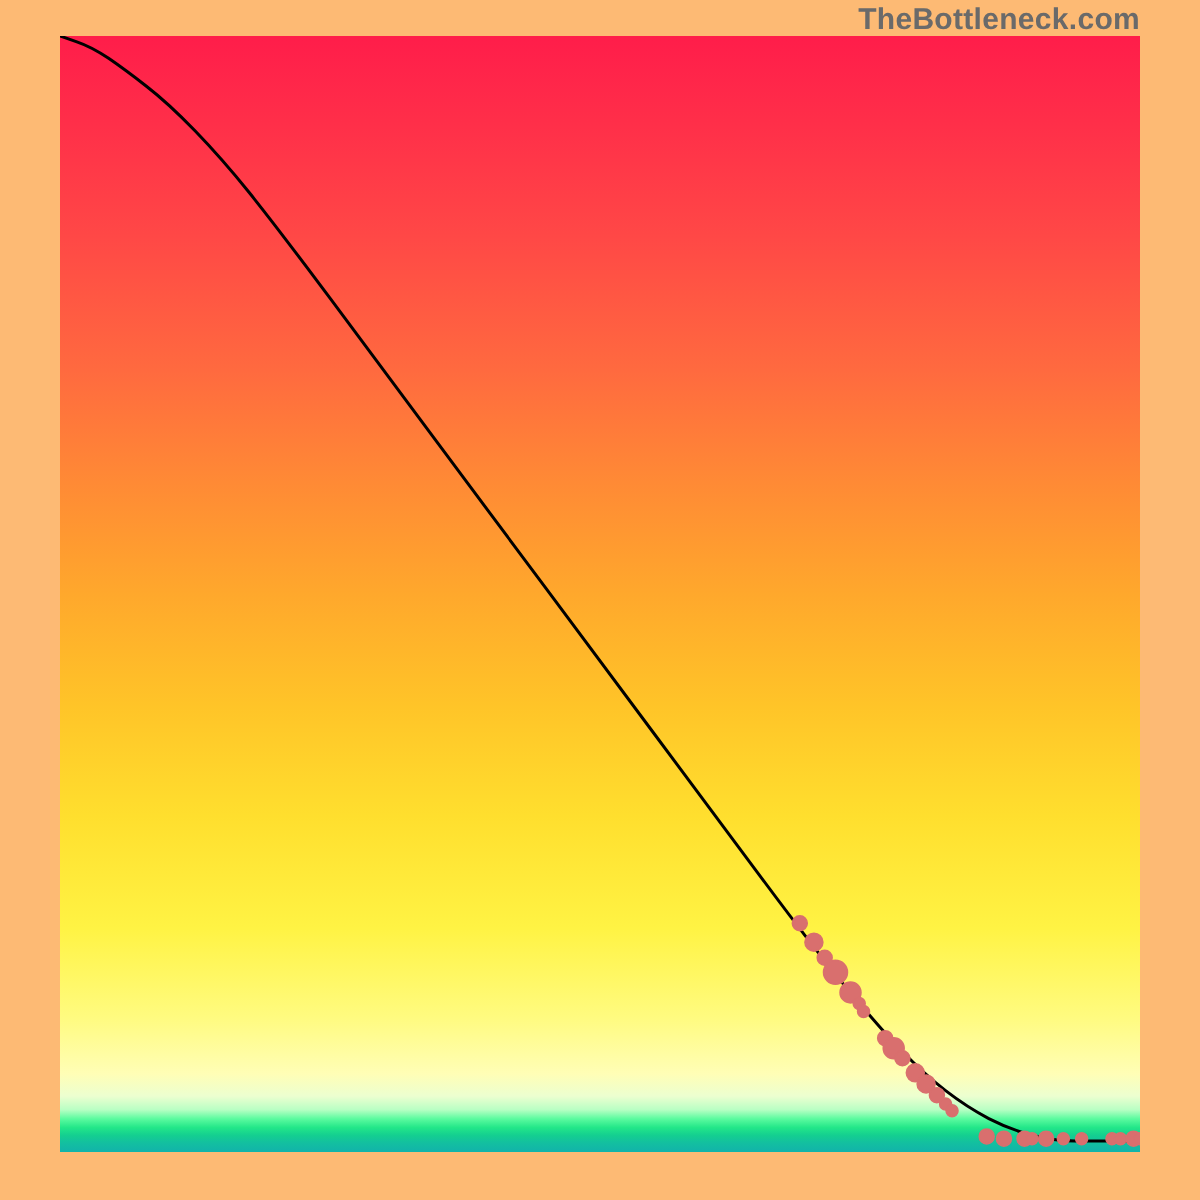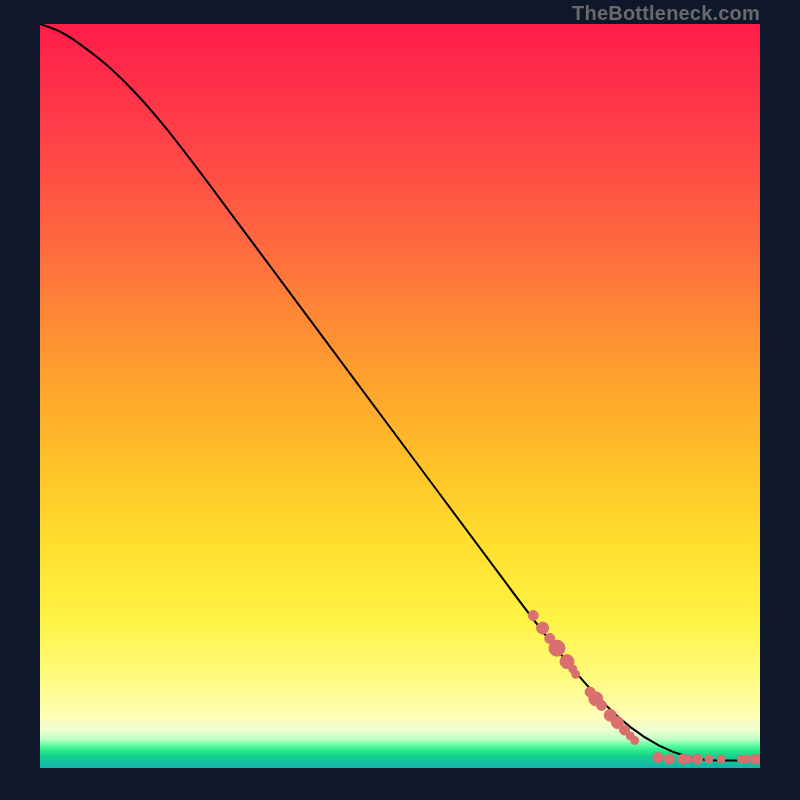--- a/index.html
+++ b/index.html
@@ -1,21 +1,21 @@
 <!DOCTYPE html>
 <html><head>
 <meta charset="utf-8">
 <style>
   * { margin: 0; padding: 0; box-sizing: border-box; }
   html, body { width: 800px; height: 800px; background: #000; overflow: hidden; }
   .stage {
     position: relative;
     width: 800px;
     height: 800px;
-    background: #0f172a;
+    background: #fdba74;
   }
   .plot {
     position: absolute;
     left: 40px;
     top: 24px;
     width: 720px;
     height: 744px;
     overflow: hidden;
     
     background: linear-gradient(to bottom,

